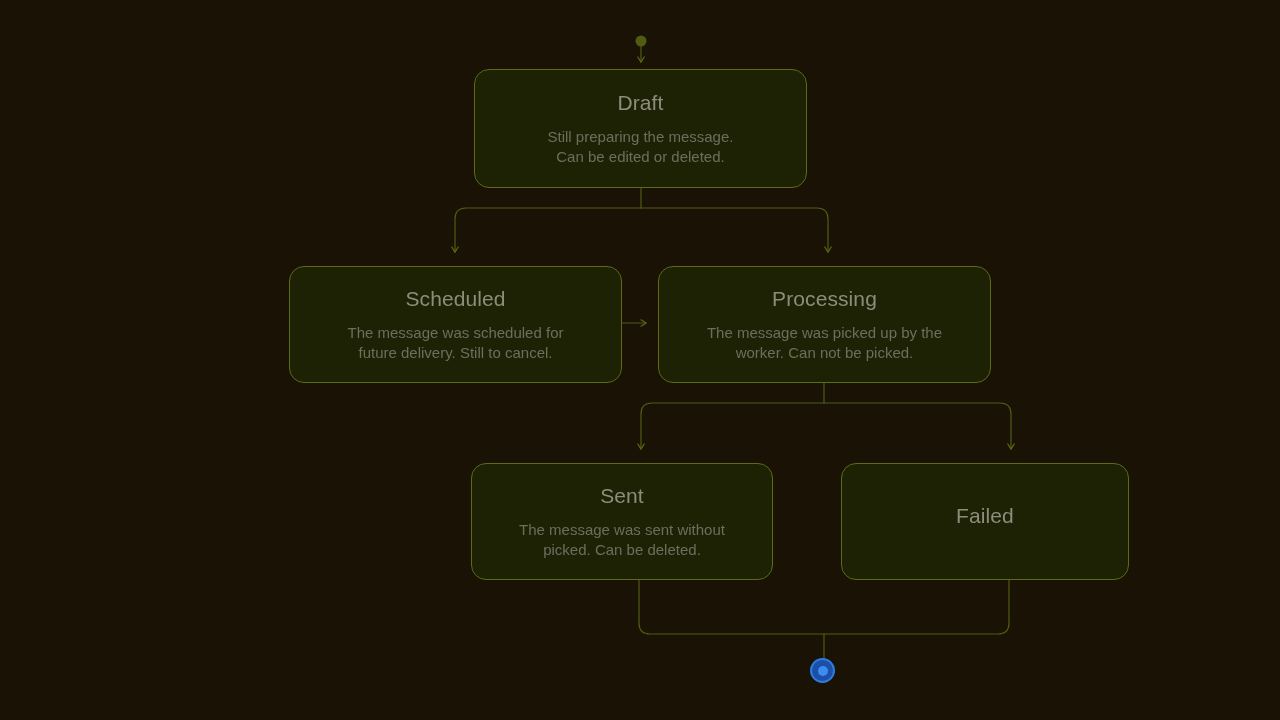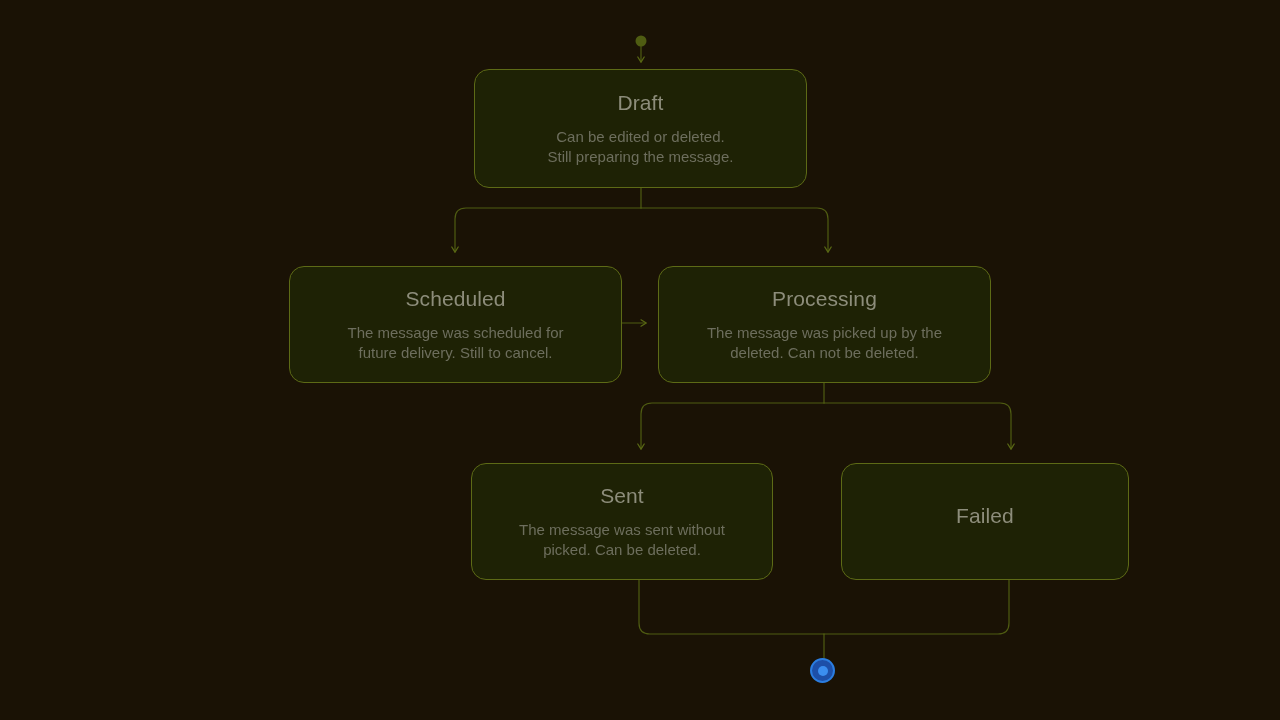--- a/index.html
+++ b/index.html
@@ -121,38 +121,38 @@
 
       <path d="M1009,580 L1009,623 Q1009,634 998,634 L824,634"></path>
 
       <path d="M824,634 L824,658"></path>
     </g>
   </svg>
 
   <div class="node" id="node-draft">
     <div class="node-title">Draft</div>
     <div class="node-desc">
+      <div>Still preparing the message.</div>
       <div>Can be edited or deleted.</div>
-      <div>Still preparing the message.</div>
     </div>
   </div>
 
   <div class="node" id="node-scheduled">
     <div class="node-title">Scheduled</div>
     <div class="node-desc">
       <div>The message was scheduled for</div>
       <div>future delivery. Still to cancel.</div>
     </div>
   </div>
 
   <div class="node" id="node-processing">
     <div class="node-title">Processing</div>
     <div class="node-desc">
       <div>The message was picked up by the</div>
-      <div>deleted. Can not be deleted.</div>
+      <div>worker. Can not be picked.</div>
     </div>
   </div>
 
   <div class="node" id="node-sent">
     <div class="node-title">Sent</div>
     <div class="node-desc">
       <div>The message was sent without</div>
       <div>picked. Can be deleted.</div>
     </div>
   </div>

